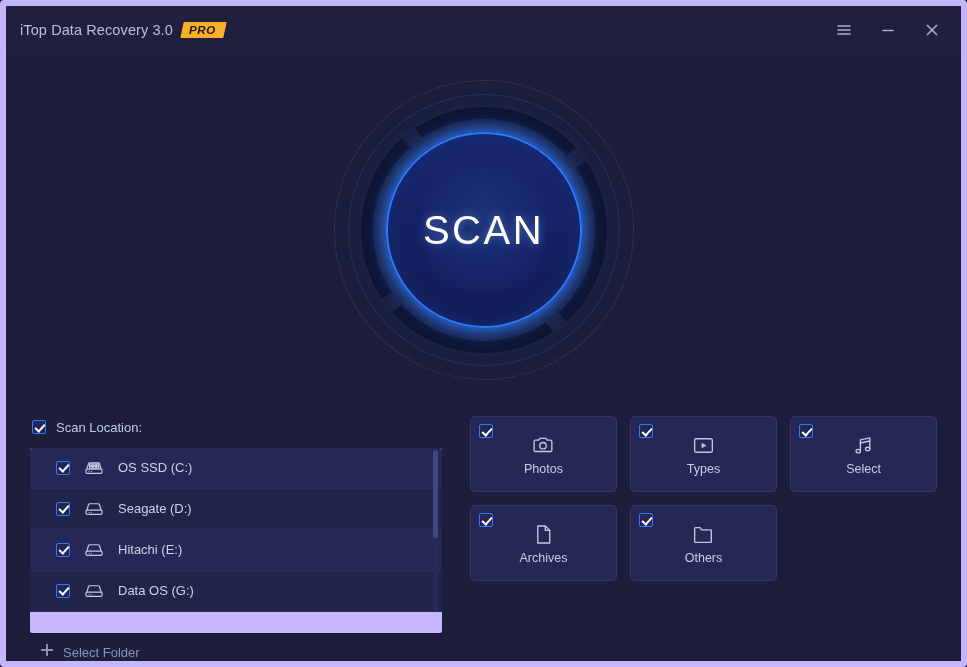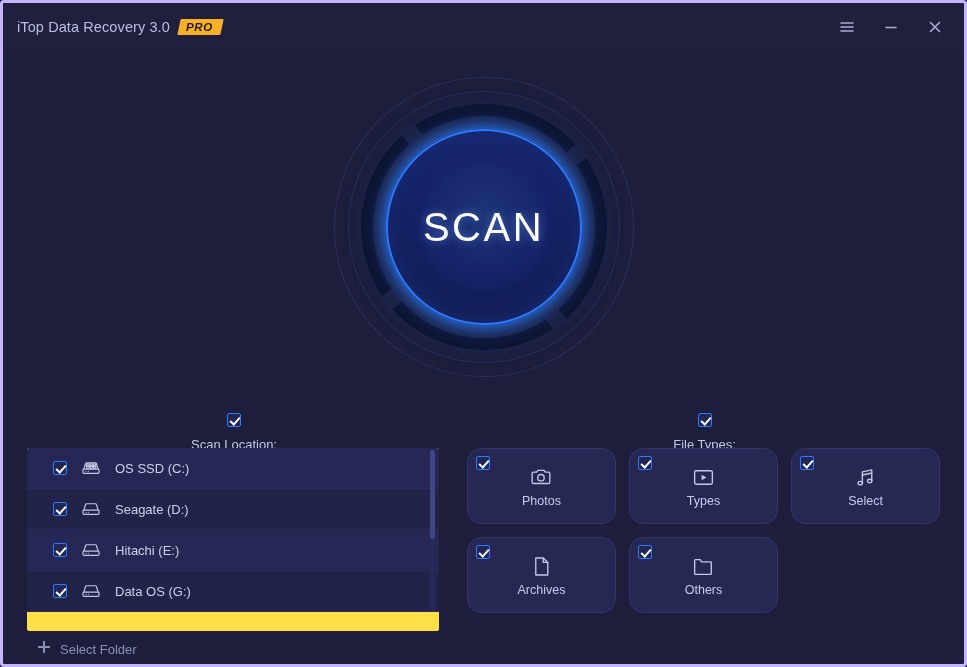--- a/index.html
+++ b/index.html
@@ -10,21 +10,21 @@
     overflow: hidden;
     background: #0c0e20;
     font-family: "Liberation Sans", sans-serif;
   }
 
   #app {
     position: relative;
     width: 967px;
     height: 667px;
     background: #1c1e3c;
-    border: 3px solid #c4b5fd;
+    border: 6px solid #c4b5fd;
     border-radius: 4px;
     overflow: hidden;
   }
 
   
   #titlebar {
     position: absolute;
     top: 0; left: 0;
     width: 100%;
     height: 48px;
@@ -161,21 +161,20 @@
   #panel-left { width: 412px; }
   #panel-right { flex: 1; }
 
   .panel-head {
     display: flex;
     align-items: center;
     gap: 10px;
     height: 26px;
     margin-bottom: 9px;
     padding-left: 2px;
-    flex-direction: column;
   }
   .panel-head-label {
     font-size: 13px;
     color: #c3c8e6;
   }
 
   
   .cb {
     width: 14px; height: 14px;
     border: 1.5px solid #2a7bff;
@@ -191,21 +190,21 @@
     left: 4px; top: 0.5px;
     width: 4px; height: 8px;
     border: solid #ffffff;
     border-width: 0 2px 2px 0;
     transform: rotate(42deg);
   }
 
   
   #drive-list {
     position: relative;
-    background: #fde047;
+    background: #c4b5fd;
     border-radius: 2px;
     height: 214px;
     overflow: hidden;
   }
   .drive-row {
     display: flex;
     align-items: center;
     gap: 13px;
     height: 41px;
     padding-left: 26px;
@@ -258,21 +257,21 @@
   #filetype-grid {
     display: grid;
     grid-template-columns: repeat(3, 1fr);
     grid-template-rows: repeat(2, 76px);
     gap: 13px;
   }
   .ft-card {
     position: relative;
     background: #262753;
     border: 1px solid #32356a;
-    border-radius: 14px;
+    border-radius: 5px;
     display: flex;
     flex-direction: column;
     align-items: center;
     justify-content: center;
     gap: 4px;
     cursor: pointer;
   }
   .ft-card .cb { position: absolute; left: 8px; top: 7px; }
   .ft-icon { height: 26px; display: flex; align-items: center; justify-content: center; }
   .ft-label { font-size: 12.5px; color: #c7cce8; }
@@ -404,24 +403,20 @@
               <line x1="7" y1="1.8" x2="7" y2="12.2"></line>
               <line x1="1.8" y1="7" x2="12.2" y2="7"></line>
             </g>
           </svg>
         </span>
         <span id="select-folder-label">Select Folder</span>
       </div>
     </div>
 
     <div class="panel" id="panel-right">
-      <div class="panel-head">
-        <div class="cb"></div>
-        <div class="panel-head-label">File Types:</div>
-      </div>
 
       <div id="filetype-grid">
 
         <div class="ft-card">
           <div class="cb"></div>
           <div class="ft-icon">
             <svg width="25" height="25" viewBox="0 0 24 24" fill="none" stroke="#c3c8e6" stroke-width="1.3" stroke-linejoin="round" aria-hidden="true">
               <path d="M3 8.2 a1.3 1.3 0 0 1 1.3-1.3 h3.1 l1.1-1.7 h6 l1.1 1.7 h3.1 A1.3 1.3 0 0 1 20 8.2 v8.3 a1.3 1.3 0 0 1 -1.3 1.3 H4.3 A1.3 1.3 0 0 1 3 16.5 z"></path>
               <circle cx="11.5" cy="12.2" r="3.1"></circle>
             </svg>

